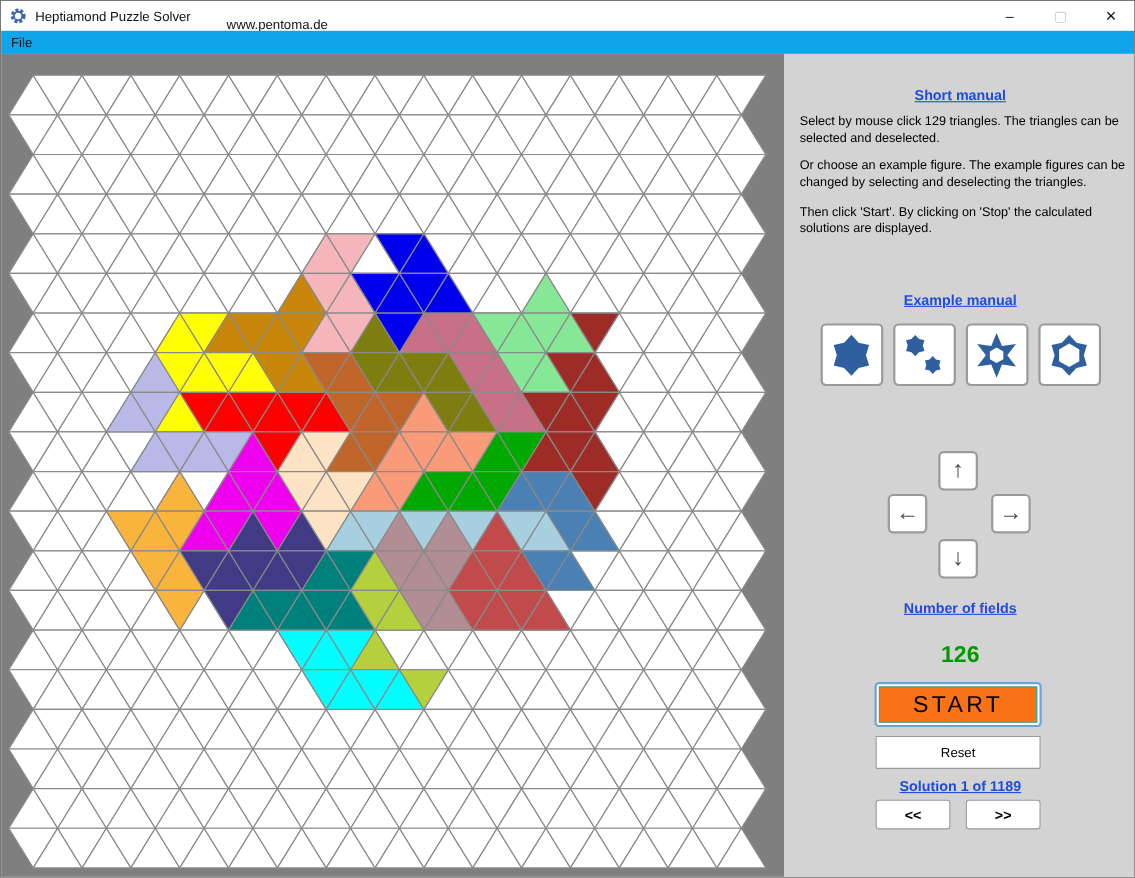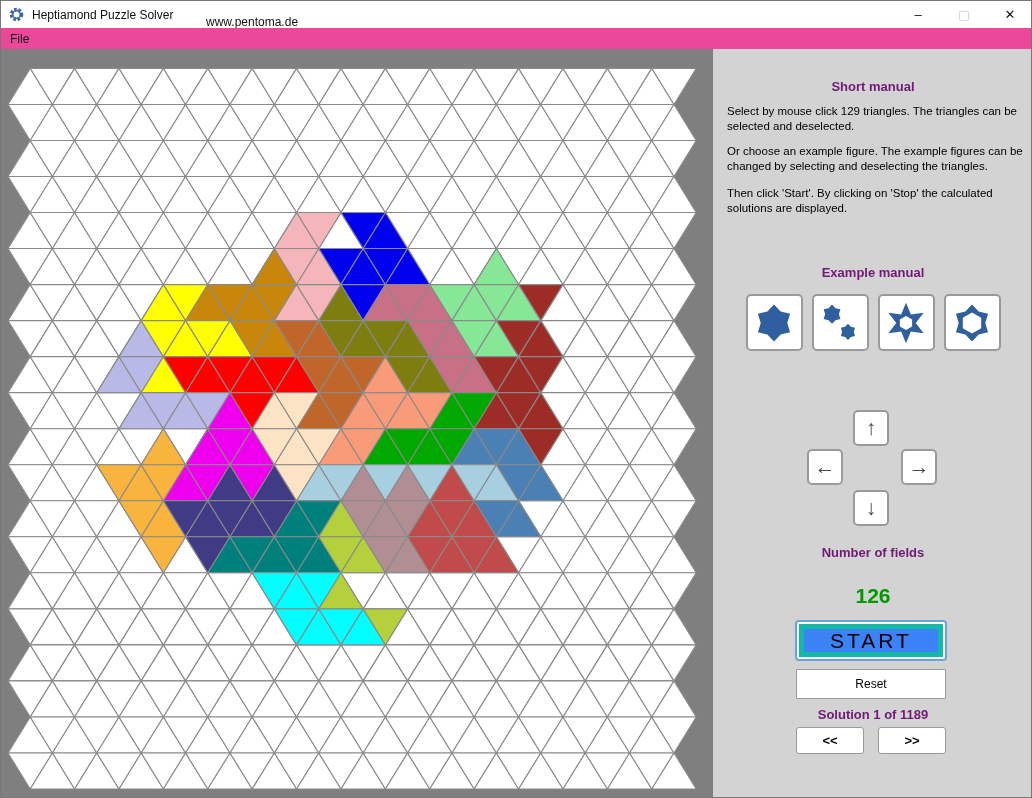--- a/index.html
+++ b/index.html
@@ -10,48 +10,48 @@
   
   #titlebar{position:absolute;left:0;top:0;width:1032px;height:27px;background:#ffffff;display:flex;align-items:center;}
   #appicon{width:15px;height:15px;margin-left:8px;}
   #apptitle{font-size:12px;color:#111;margin-left:8px;}
   #appurl{position:absolute;left:205px;font-size:12px;color:#111;margin-top:15px;}
   #wincontrols{position:absolute;right:0;top:0;height:27px;display:flex;}
   .winbtn{width:46px;height:27px;display:flex;align-items:center;justify-content:center;font-size:13px;color:#111;}
   .winbtn.disabled{color:#c9c9c9;}
 
   
-  #menubar{position:absolute;left:0;top:27px;width:1032px;height:21px;background:#ec4899;display:flex;align-items:center;}
+  #menubar{position:absolute;left:0;top:27px;width:1032px;height:21px;background:#0ea5e9;display:flex;align-items:center;}
   .menuitem{font-size:12px;color:#111;padding:0 9px;height:100%;display:flex;align-items:center;}
 
   
   #canvas{position:absolute;left:0;top:48px;width:712px;height:750px;background:#7f7f7f;}
   #gridsvg{position:absolute;left:0;top:0;}
 
   #sidebar{position:absolute;left:712px;top:48px;width:320px;height:750px;background:#d3d3d3;}
   .sb{position:absolute;}
   .sb-center{width:100%;text-align:center;}
-  .sb-head{font-size:13px;font-weight:bold;color:#701a75;}
+  .sb-head{font-size:13px;font-weight:bold;color:#1d4ed8;text-decoration:underline;}
   .sb-par{left:14px;right:8px;font-size:11.5px;color:#000;line-height:1.28;}
 
   #figures{left:0;width:100%;display:flex;justify-content:center;gap:9px;}
   .figbtn{width:57px;height:57px;background:#fff;border:2px solid #9a9a9a;border-radius:5px;display:flex;align-items:center;justify-content:center;}
 
   #arrowpad{left:0;top:361px;width:100%;height:120px;}
   .arrbtn{position:absolute;width:36px;height:36px;background:#fff;border:2px solid #9a9a9a;border-radius:5px;display:flex;align-items:center;justify-content:center;font-size:21px;font-weight:bold;color:#4a4a4a;}
   #arr-up{left:140px;top:0;}
   #arr-left{left:94px;top:39px;}
   #arr-right{left:188px;top:39px;}
   #arr-down{left:140px;top:80px;}
 
   #numlabel{top:496px;}
   #numvalue{top:535px;font-size:21px;font-weight:bold;color:#009900;}
 
   #startwrap{left:82px;top:571px;width:152px;height:41px;border:2px solid #6ba3dc;border-radius:4px;background:#ffffff;padding:2px;}
-  #startbtn{width:100%;height:100%;background:#3b82f6;border:5px solid #14b8a6;display:flex;align-items:center;justify-content:center;font-size:21px;letter-spacing:3px;color:#000;}
+  #startbtn{width:100%;height:100%;background:#f97316;border:1px solid #14b8a6;display:flex;align-items:center;justify-content:center;font-size:21px;letter-spacing:3px;color:#000;}
 
   #resetbtn{left:83px;top:620px;width:150px;height:30px;background:#fff;border:1px solid #9a9a9a;border-radius:1px;display:flex;align-items:center;justify-content:center;font-size:12px;color:#000;}
 
   #sollabel{top:658px;}
   #prevbtn{left:83px;top:678px;width:68px;height:27px;}
   #nextbtn{left:165px;top:678px;width:68px;height:27px;}
   .navbtn{position:absolute;background:#fff;border:1px solid #9a9a9a;border-radius:3px;display:flex;align-items:center;justify-content:center;font-size:13px;font-weight:bold;color:#000;}
 </style>
 </head>
 <body>

